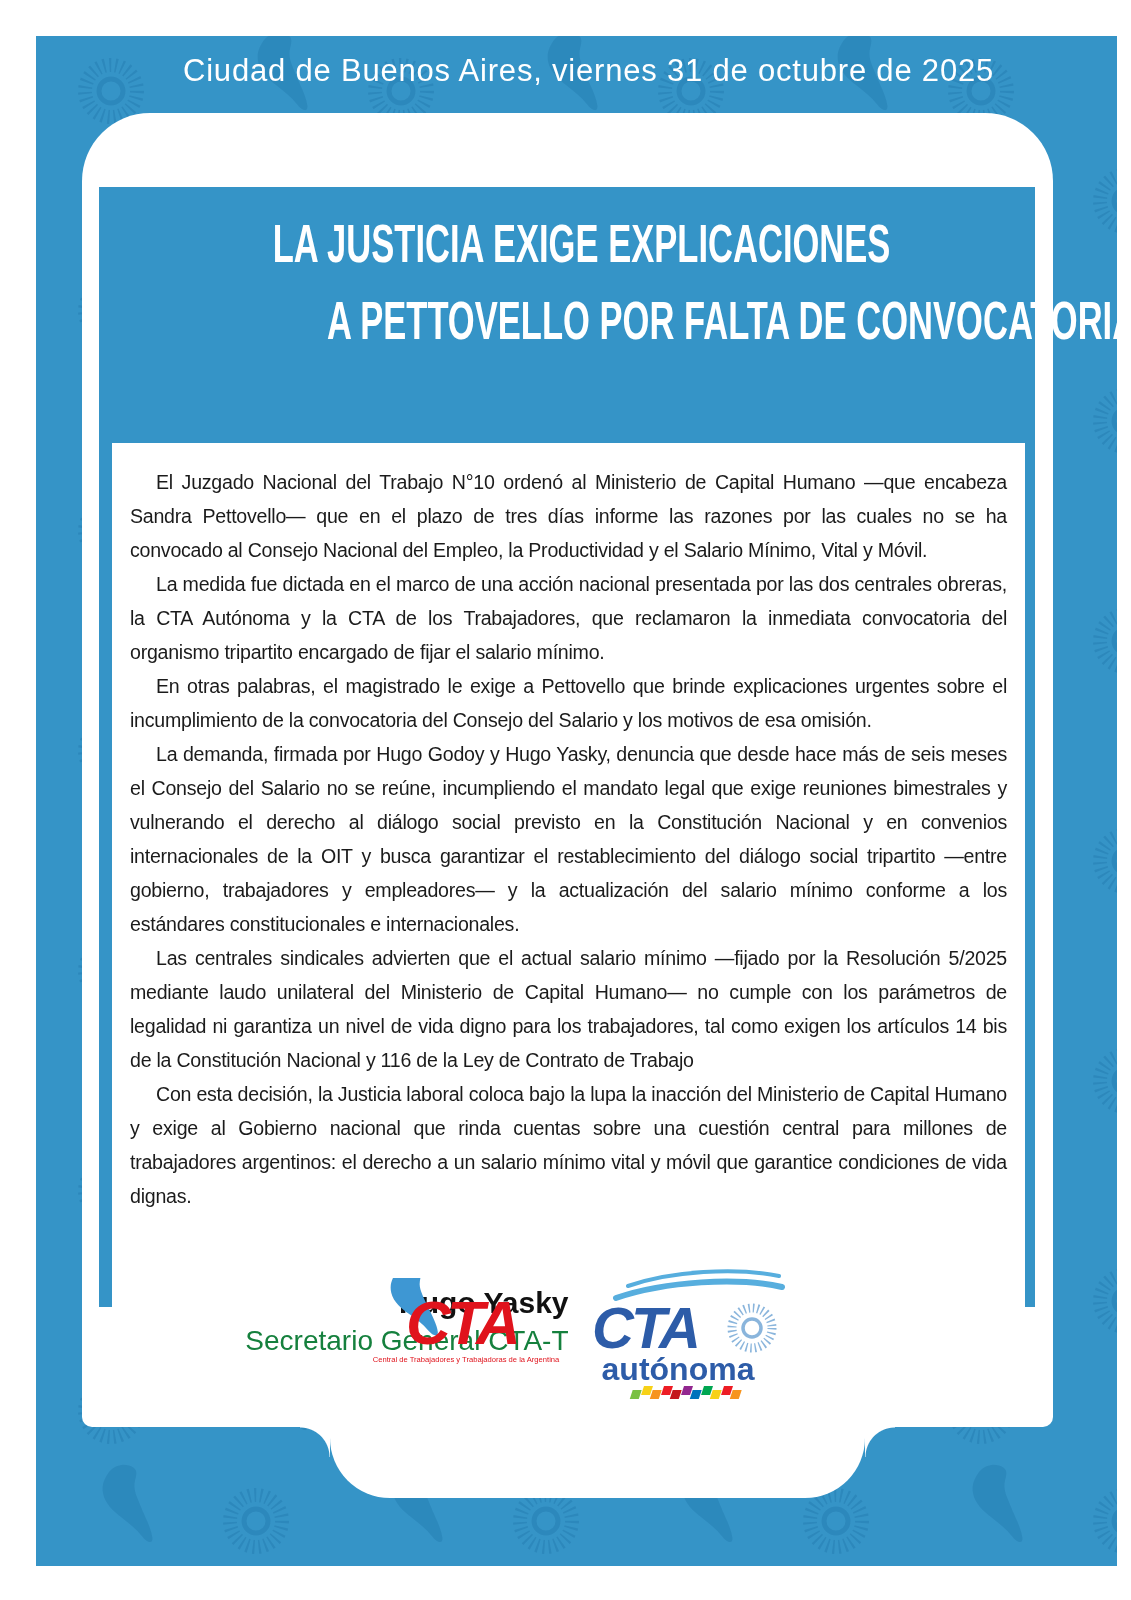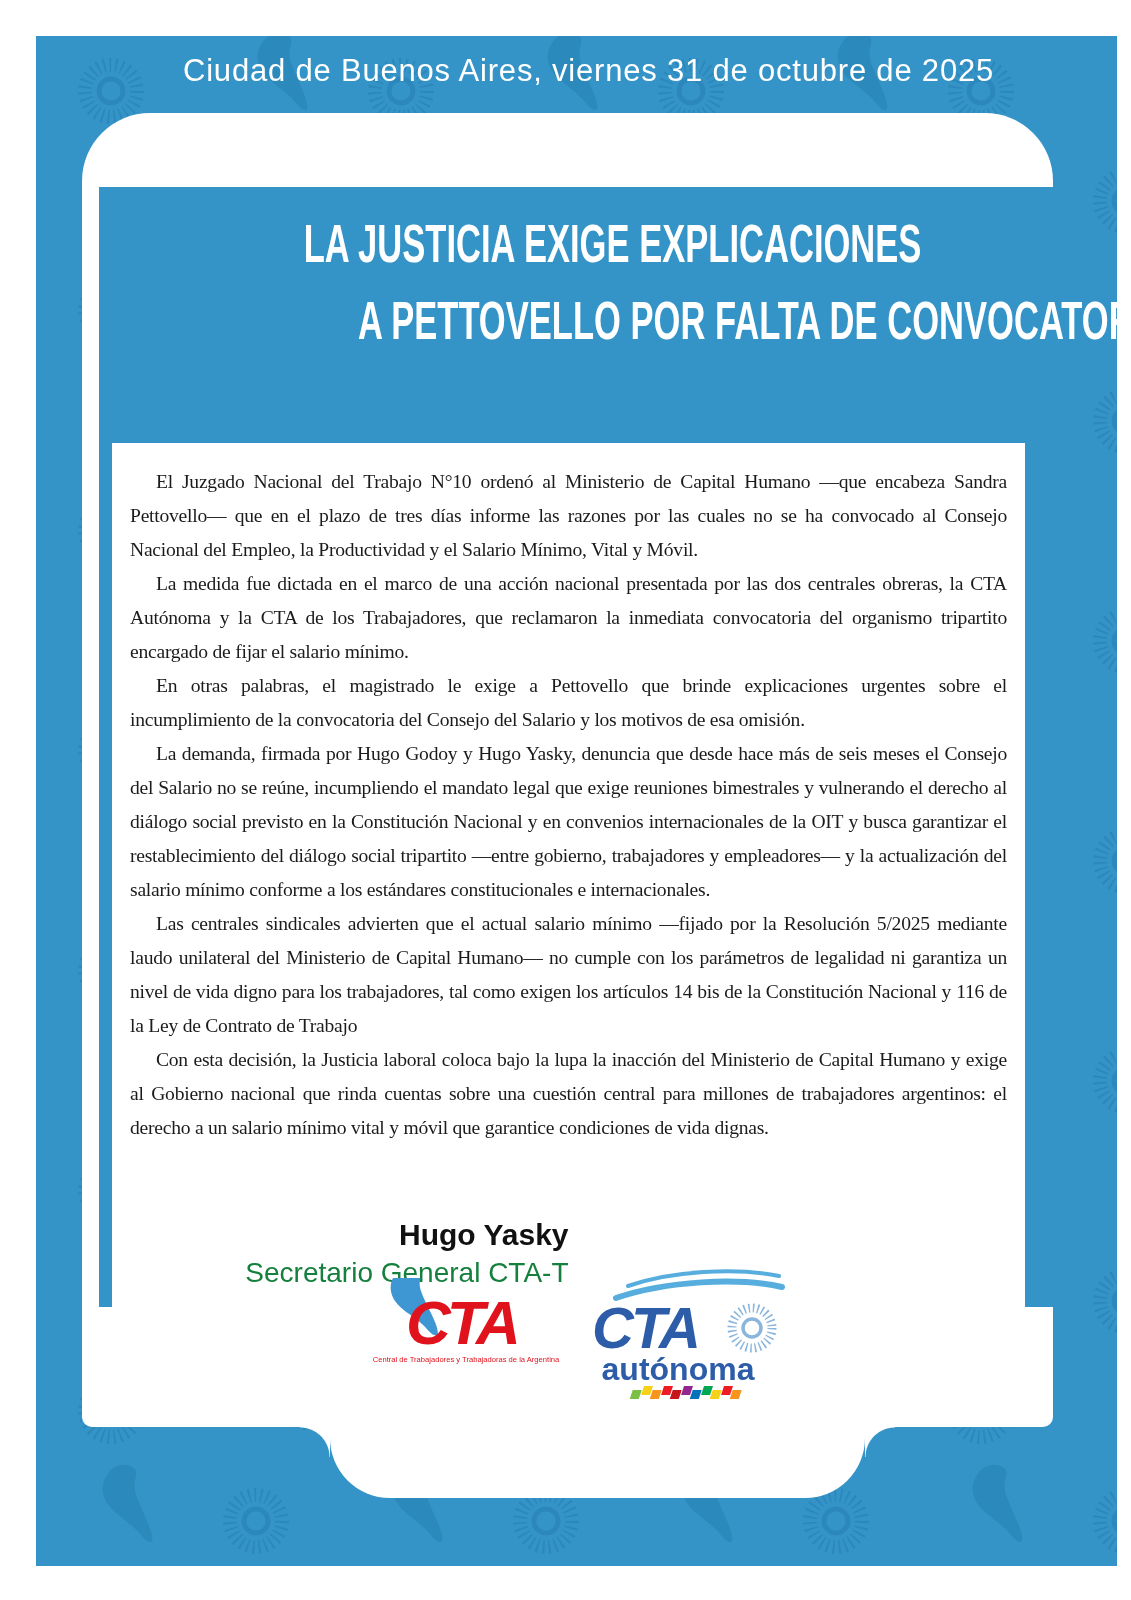--- a/index.html
+++ b/index.html
@@ -15,31 +15,31 @@
     position:absolute;left:36px;top:50px;width:1081px;text-align:center;
     color:#ffffff;font-size:31px;letter-spacing:.8px;line-height:42px;z-index:3;margin-left:12px;
   }
   
   .card{
     position:absolute;left:82px;top:113px;width:971px;height:1314px;background:#ffffff;
     border-radius:68px 68px 10px 10px;z-index:2;
   }
   
   .panel{
-    position:absolute;left:17px;top:74px;width:936px;height:1120px;background:#3594c7;padding-left:31px;
+    position:absolute;left:17px;top:74px;width:936px;height:1120px;background:#3594c7;
   }
   .headline{padding-top:18px;text-align:center;color:#ffffff;}
   .hl-line{display:block;line-height:77px;font-weight:bold;font-size:54px;}
   .hl-scale{display:inline-block;transform:scaleX(.64);transform-origin:50% 50%;white-space:nowrap;letter-spacing:0px;}
   
   .body-area{
     position:absolute;left:13px;top:256px;width:913px;height:884px;background:#ffffff;
   }
   .article{padding:22px 18px 0 18px;font-size:19.6px;line-height:34px;
-    color:#1b1b1b;text-align:justify;letter-spacing:-.25px;font-family:Liberation Serif, serif;}
+    color:#1b1b1b;text-align:justify;letter-spacing:-.25px;}
   .article p{margin:0;text-indent:26px;}
   
   .sigs{display:flex;margin-top:26px;}
   .sig{flex:1;text-align:right;margin-top:45px;}
   .sig-name{font-size:30px;font-weight:bold;color:#111111;line-height:38px;}
   .sig-title{font-size:28px;color:#15803d;line-height:38px;}
   
   .tab{
     position:absolute;left:330px;top:1424px;width:535px;height:74px;background:#ffffff;
     border-radius:0 0 60px 60px;z-index:2;

